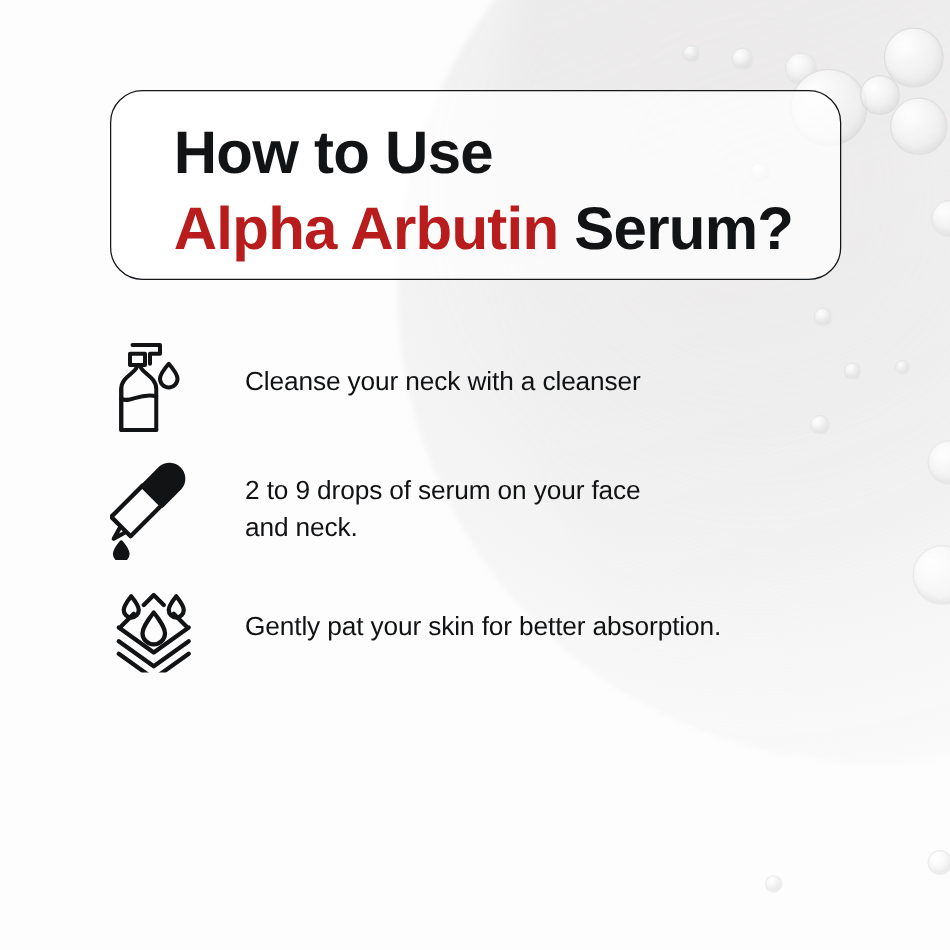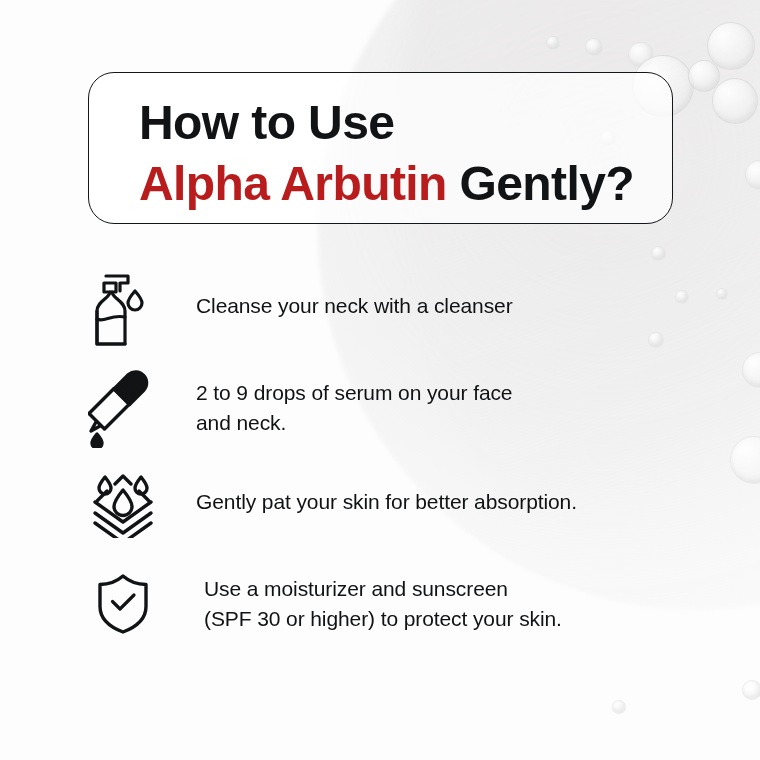--- a/index.html
+++ b/index.html
@@ -158,21 +158,21 @@
     <div class="bubble thin" style="left:742px; top:352px; width:34px; height:34px;"></div>
     <div class="bubble thin" style="left:730px; top:436px; width:46px; height:46px;"></div>
     <div class="bubble thin" style="left:742px; top:680px; width:18px; height:18px;"></div>
     <div class="bubble thin" style="left:612px; top:700px; width:12px; height:12px;"></div>
     <div class="bubble thin" style="left:546px; top:36px; width:12px; height:12px;"></div>
   </div>
 
   <div class="title-box">
     <div class="title-inner">
       <div class="title-line">How to Use</div>
-      <div class="title-line"><span class="accent">Alpha Arbutin</span><span> Gently?</span></div>
+      <div class="title-line"><span class="accent">Alpha Arbutin</span><span> Serum?</span></div>
     </div>
   </div>
 
   <div class="steps">
 
     <div class="step one">
       <div class="step-icon">
         <svg width="62" height="78" viewBox="0 0 62 78" fill="none" stroke="#111315" stroke-width="3.2" stroke-linecap="round" stroke-linejoin="round">
 
           <path d="M18 5 h22 v7 h-8 v8"></path>
@@ -233,28 +233,15 @@
           <path d="M7 39 l28 20 28 -20"></path>
 
           <path d="M7 49 l28 20 28 -20"></path>
         </svg>
       </div>
       <div class="step-text">
         <span>Gently pat your skin for better absorption.</span>
       </div>
     </div>
 
-    <div class="step four">
-      <div class="step-icon" style="margin-left:96px;">
-        <svg width="54" height="62" viewBox="0 0 54 62" fill="none" stroke="#111315" stroke-width="3.4" stroke-linecap="round" stroke-linejoin="round">
-          <path d="M27 3 c8 7 16 8.5 23 8.5 v22 c0 13 -11 21 -23 25.5
-                   c-12 -4.5 -23 -12.5 -23 -25.5 v-22 c7 0 15 -1.5 23 -8.5 z"></path>
-          <path d="M16.5 28.5 l7.5 7.5 14 -14" stroke-width="3.2"></path>
-        </svg>
-      </div>
-      <div class="step-text">
-        <span>Use a moisturizer and sunscreen</span>
-        <span class="l2">(SPF 30 or higher) to protect your skin.</span>
-      </div>
-    </div>
 
   </div>
 </div>
 
 </body></html>

